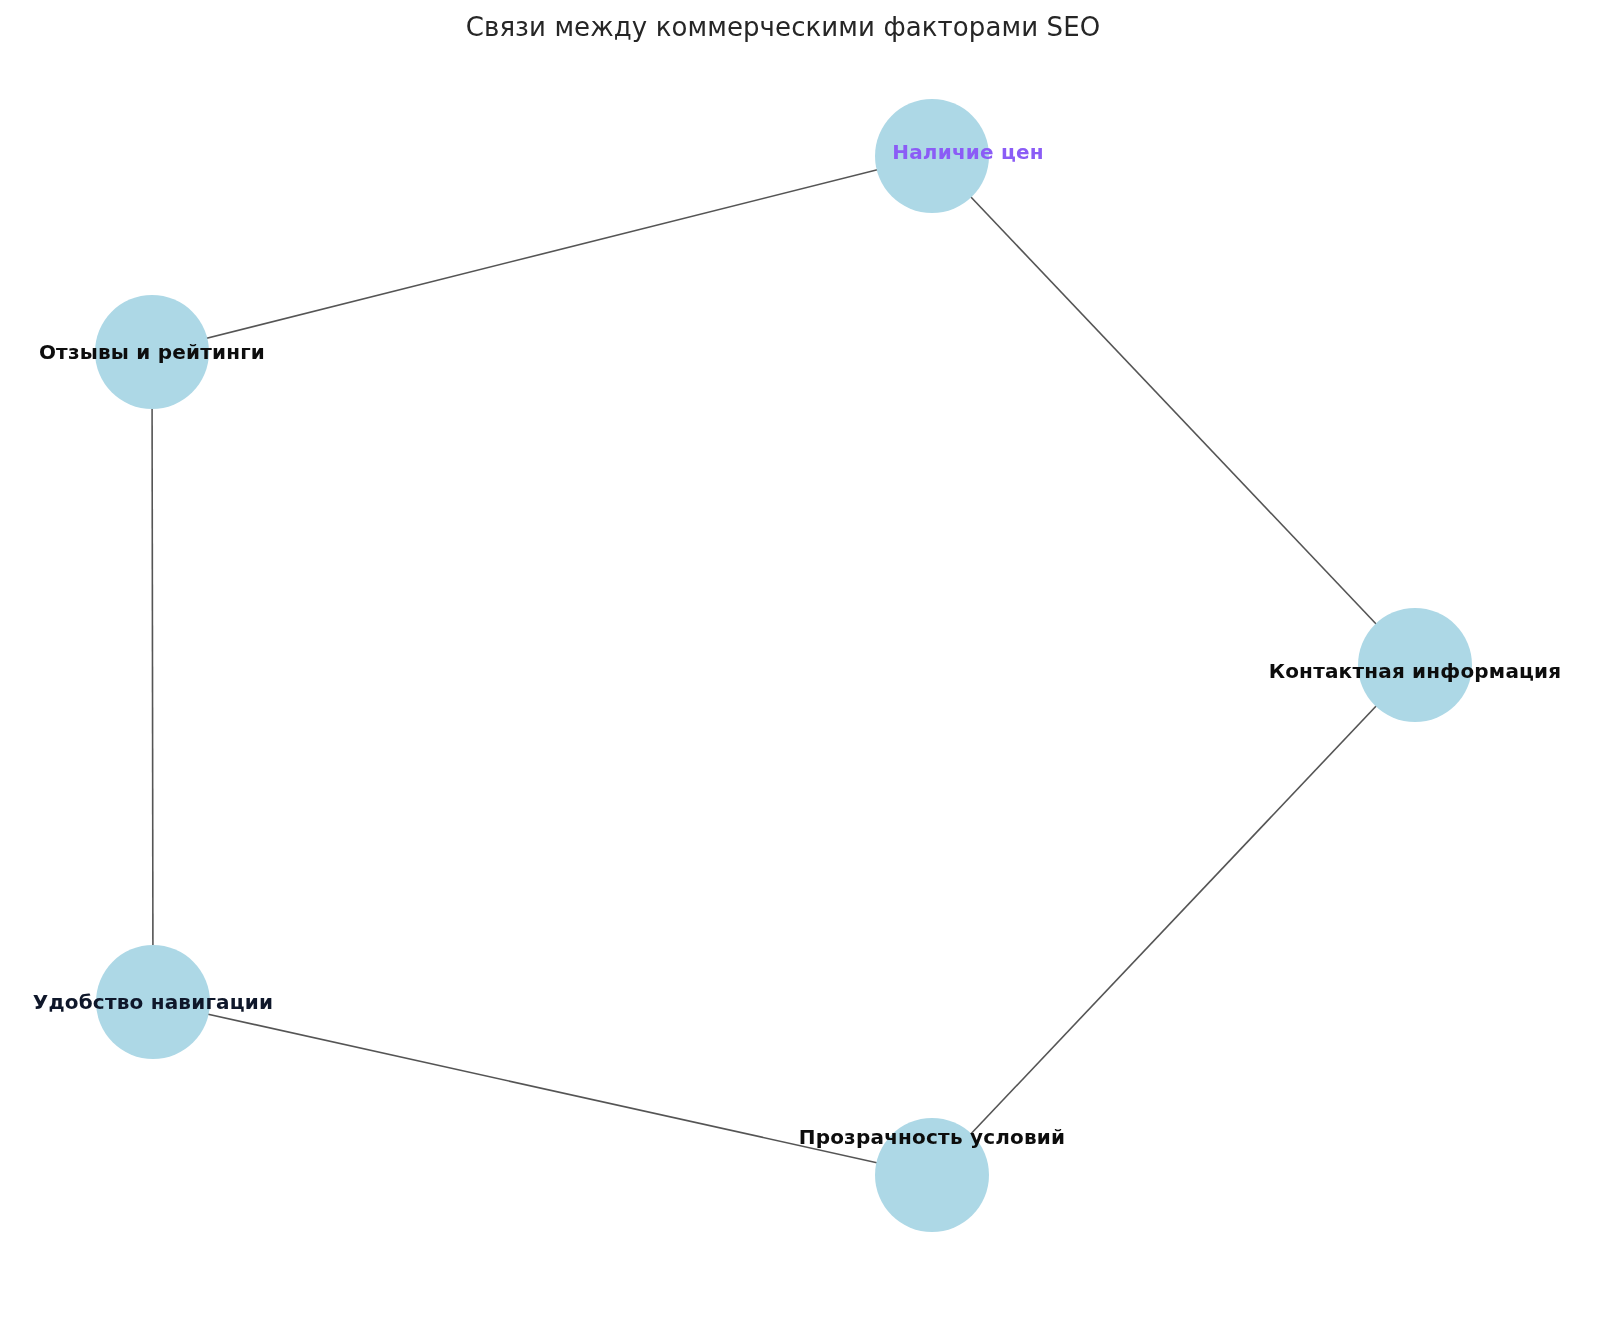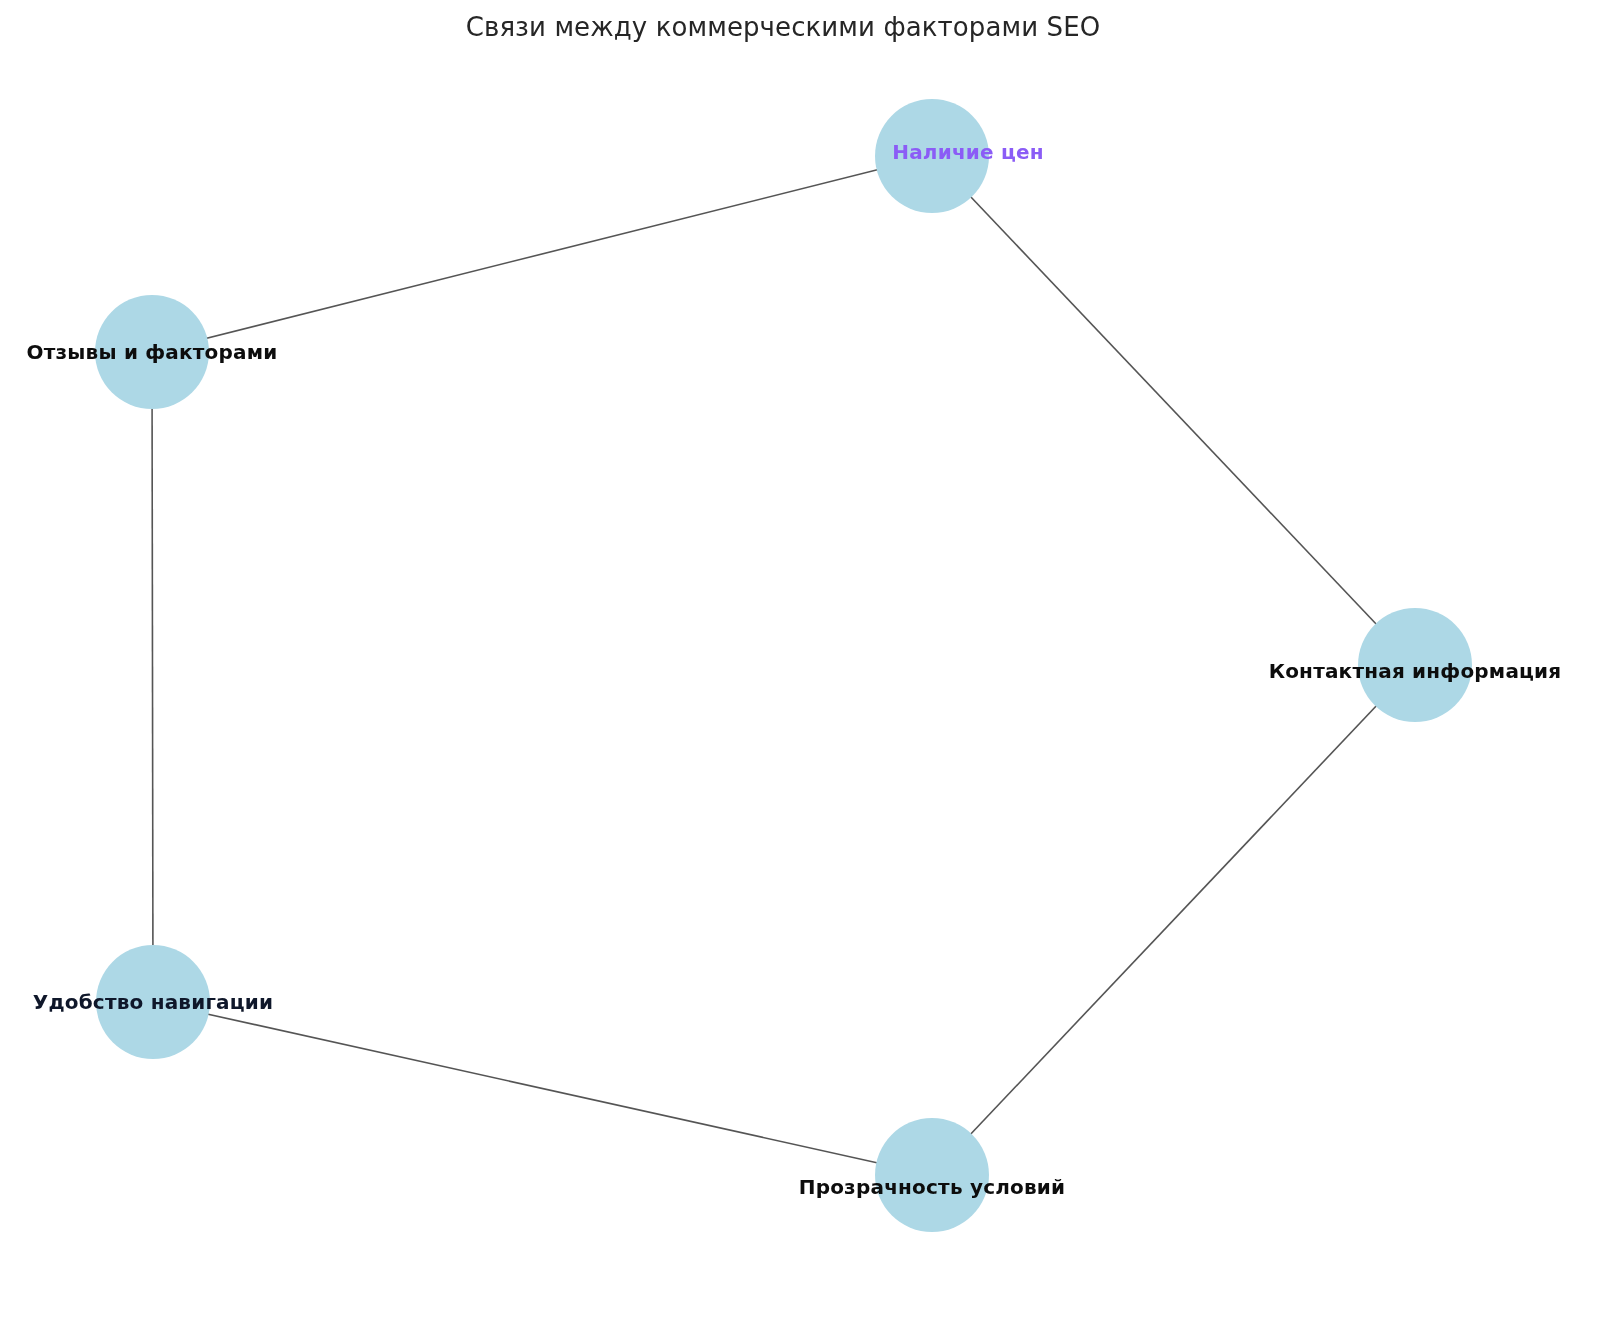--- a/index.html
+++ b/index.html
@@ -80,19 +80,19 @@
         <circle cx="932" cy="156" r="57" class="graph-node-circle" fill="#add8e6"></circle>
         <circle cx="152" cy="352" r="57" class="graph-node-circle" fill="#add8e6"></circle>
         <circle cx="1415" cy="665" r="57" class="graph-node-circle" fill="#add8e6"></circle>
         <circle cx="153" cy="1002" r="57" class="graph-node-circle" fill="#add8e6"></circle>
         <circle cx="932" cy="1175" r="57" class="graph-node-circle" fill="#add8e6"></circle>
       </g>
   </svg>
 
   <div id="labels-layer">
       <div class="node-label" style="left: 932px; top: 152px; color: #8b5cf6; margin-left: 36px;">Наличие цен</div>
-      <div class="node-label" style="left: 152px; top: 352px; color: rgb(13, 13, 13);">Отзывы и факторами</div>
+      <div class="node-label" style="left: 152px; top: 352px; color: rgb(13, 13, 13);">Отзывы и рейтинги</div>
       <div class="node-label" style="left: 1415px; top: 671px; color: rgb(13, 13, 13);">Контактная информация</div>
       <div class="node-label" style="left: 153px; top: 1002px; color: #0f172a;">Удобство навигации</div>
-      <div class="node-label" style="left: 932px; top: 1187px; color: rgb(13, 13, 13);">Прозрачность условий</div>
+      <div class="node-label" style="left: 932px; top: 1137px; color: rgb(13, 13, 13);">Прозрачность условий</div>
     </div>
 
 </div>
 
 </body></html>

